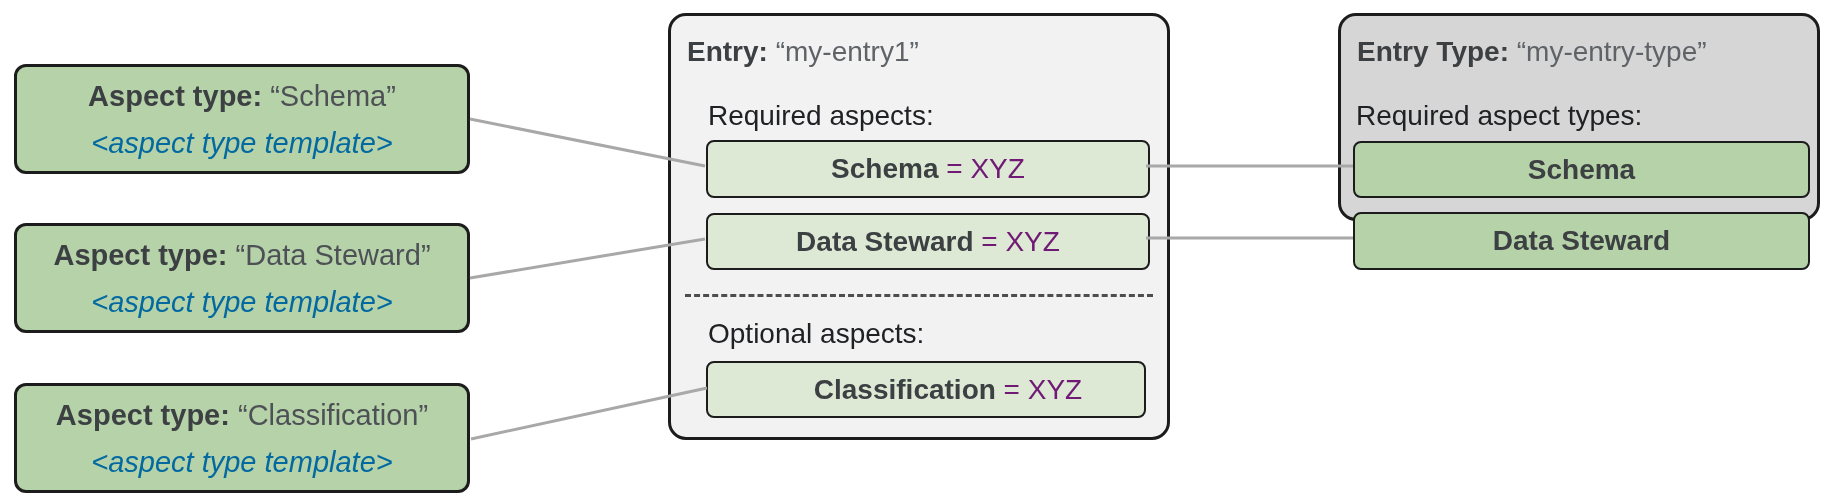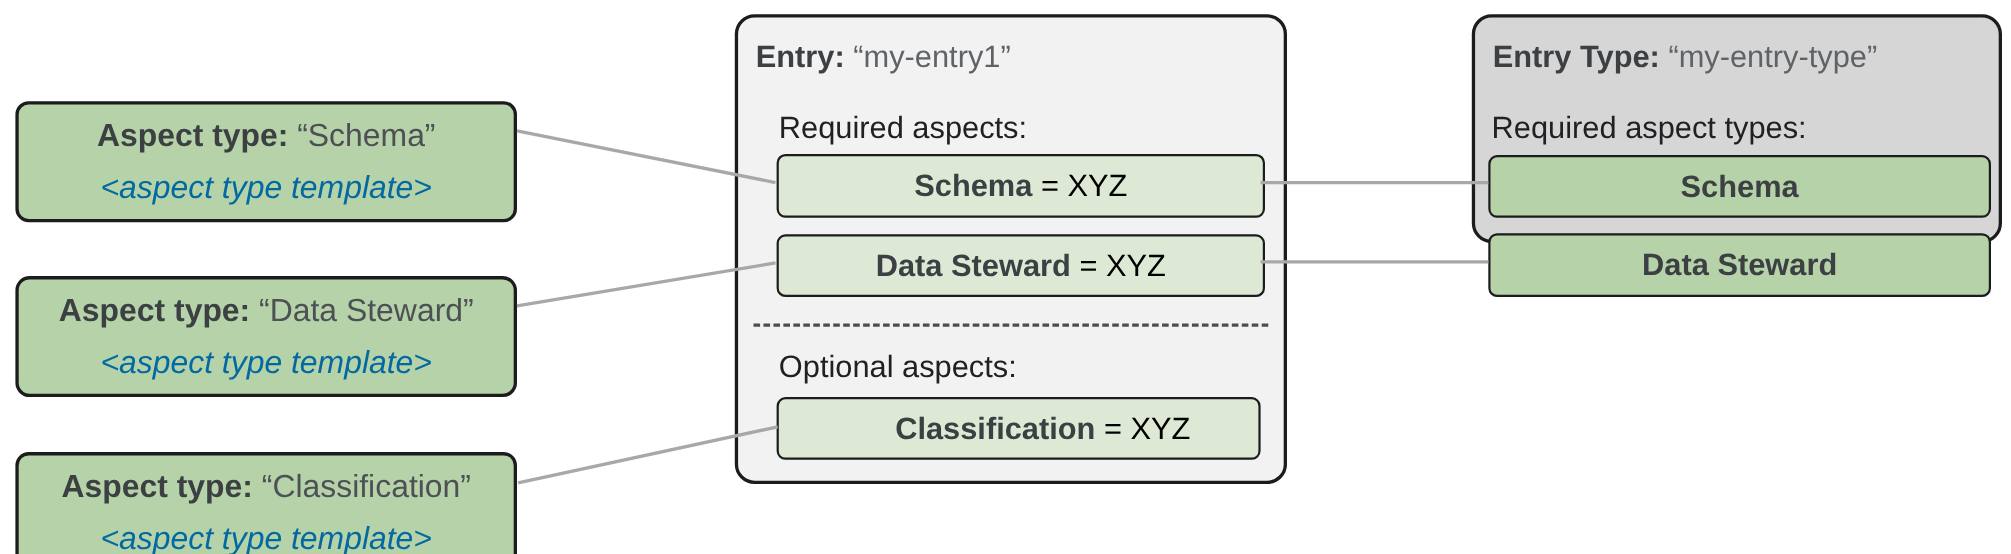--- a/index.html
+++ b/index.html
@@ -18,27 +18,27 @@
   body{font-family:"Liberation Sans","DejaVu Sans",sans-serif;}
   #canvas{position:relative;width:1828px;height:504px;background:#ffffff;overflow:hidden;}
 
   
   .aspect-box{
     position:absolute;left:14px;width:456px;height:110px;
     background:var(--aspect-green);
     border:3px solid var(--border-dark);
     border-radius:12px;
     display:flex;flex-direction:column;align-items:center;justify-content:center;
-    gap:13px;font-size:29px;line-height:34px;color:var(--title-dark);margin-top:28px;
+    gap:13px;font-size:29px;line-height:34px;color:var(--title-dark);
   }
   .aspect-box .t-label{font-weight:bold;color:var(--title-dark);}
   .aspect-box .t-value{color:#4d5156;}
   .aspect-box .t-sub{color:#0369a1;font-style:italic;}
   #aspect-box-schema{top:64px;}
-  #aspect-box-data-steward{top:223px;border-radius:13px;}
+  #aspect-box-data-steward{top:223px;}
   #aspect-box-classification{top:383px;text-align:center;}
 
   
   .entry-container{
     position:absolute;left:668px;top:13px;width:502px;height:427px;
     background:var(--entry-bg);
     border:3px solid var(--border-dark);
     border-radius:18px;
   }
   .container-title{position:absolute;top:19px;left:16px;font-size:28px;line-height:34px;white-space:nowrap;}
@@ -50,21 +50,21 @@
 
   .inner-aspect{
     position:absolute;left:35px;width:444px;height:58px;
     background:var(--pale-green);
     border:2.5px solid var(--border-dark);
     border-radius:8px;
     display:flex;align-items:center;justify-content:center;
     font-size:28px;white-space:pre;
   }
   .inner-aspect .a-name{font-weight:bold;color:var(--title-dark);}
-  .inner-aspect .a-suffix{color:#000000;}
+  .inner-aspect .a-suffix{color:#701a75;}
   #entry-aspect-schema{top:124px;}
   #entry-aspect-data-steward{top:197px;height:57px;}
   #entry-aspect-classification{top:345px;height:57px;width:440px;padding-left:44px;}
 
   .dashed-divider{
     position:absolute;top:278px;left:14px;right:14px;height:0;
     border-top:3px dashed #4d4d4d;
   }
 
   

